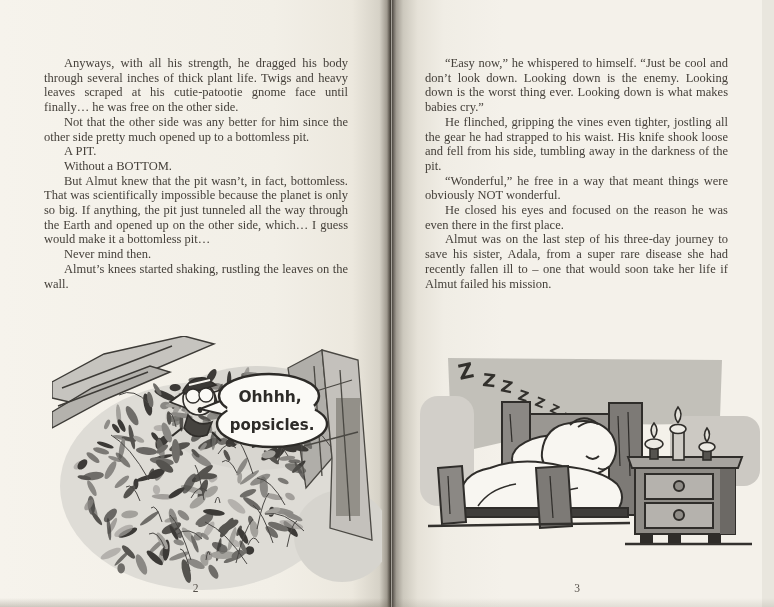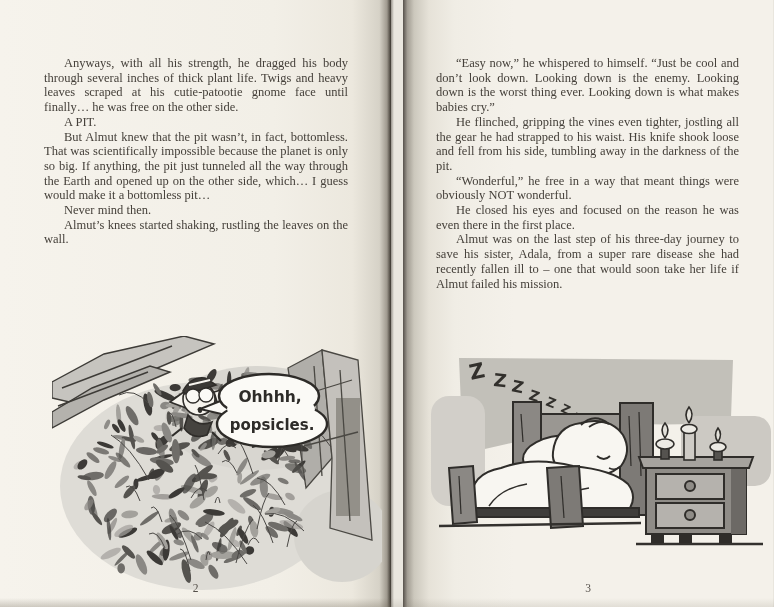--- a/index.html
+++ b/index.html
@@ -7,21 +7,21 @@
     position:relative;width:774px;height:607px;overflow:hidden;
     font-family:"Liberation Serif","DejaVu Serif",serif;
     color:var(--ink,#45403a);
   }
   .page{position:absolute;top:0;height:607px;}
   .page.left{
     left:0;width:391px;
     background:linear-gradient(90deg,#f6f3ec 0%,#f2efe7 70%,#ece8de 90%,#d6d2c7 97%,#8d877c 99.6%,#4a463f 100%);
   }
   .page.right{
-    left:403px;width:370px;
+    left:392px;width:370px;
     background:linear-gradient(90deg,#55504a 0%,#a29d93 1.2%,#ccc8bd 3%,#e6e2d8 7%,#f0ede5 14%,#f4f1ea 30%,#f4f1ea 100%);
   }
   .gutter-line{
     position:absolute;top:0;left:387px;width:7px;height:607px;
     background:linear-gradient(90deg,rgba(40,36,30,0) 0%,rgba(40,36,30,.55) 45%,rgba(70,64,56,.35) 70%,rgba(70,64,56,0) 100%);
     pointer-events:none;
   }
   .bottom-shade{
     position:absolute;left:0;bottom:0;width:391px;height:9px;
     background:linear-gradient(180deg,rgba(110,102,88,0),rgba(110,102,88,.30));
@@ -47,21 +47,23 @@
   .ztrail text{font-family:"DejaVu Sans",sans-serif;font-weight:700;fill:#32302c;}
 </style>
 </head>
 <body>
 
 <div class="photo">
 
   <div class="page left">
     <div class="text-block">
       <p>Anyways, with all his strength, he dragged his body through several inches of thick plant life. Twigs and heavy leaves scraped at his cutie-patootie gnome face until finally… he was free on the other side.</p>
+      <p>Not that the other side was any better for him since the other side pretty much opened up to a bottomless pit.</p>
       <p>A PIT.</p>
+      <p>Without a BOTTOM.</p>
       <p>But Almut knew that the pit wasn’t, in fact, bottomless. That was scientifically impossible because the planet is only so big. If anything, the pit just tunneled all the way through the Earth and opened up on the other side, which… I guess would make it a bottomless pit…</p>
       <p>Never mind then.</p>
       <p>Almut’s knees started shaking, rustling the leaves on the wall.</p>
     </div>
 
     <svg class="illus gnome" width="330" height="258" viewBox="0 0 330 258">
 
       <ellipse cx="150" cy="150" rx="142" ry="104" fill="#dedcd6"></ellipse>
       <ellipse cx="205" cy="82" rx="92" ry="52" fill="#d8d6d0"></ellipse>
       <ellipse cx="290" cy="200" rx="48" ry="46" fill="#d6d4ce"></ellipse>

